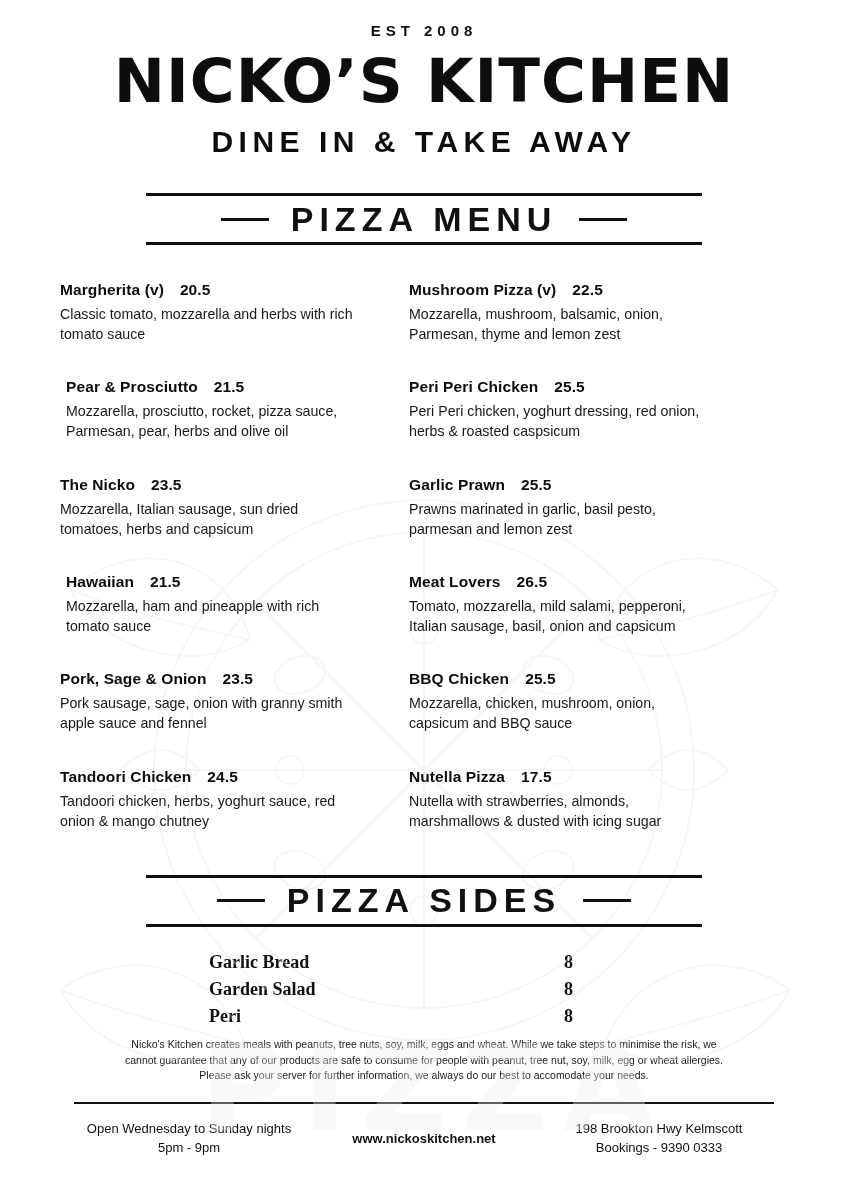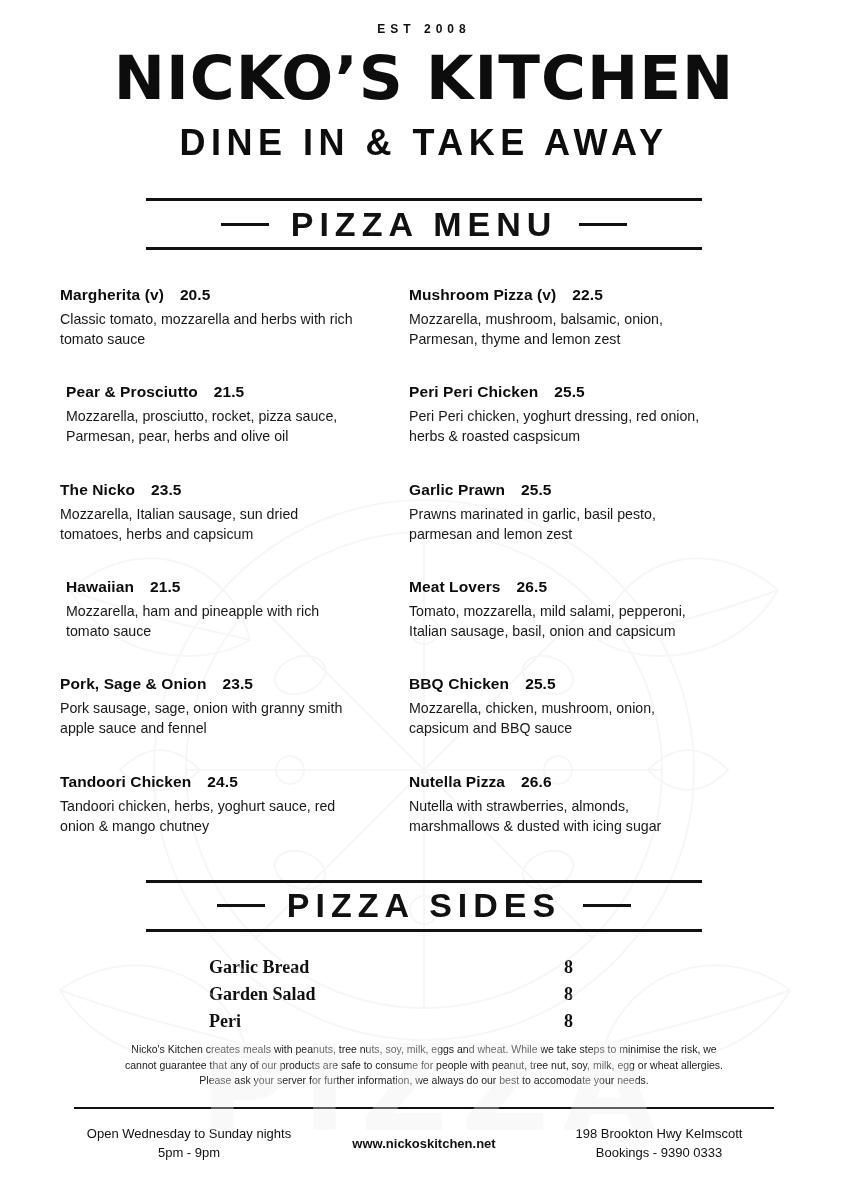--- a/index.html
+++ b/index.html
@@ -33,37 +33,37 @@
     height: 700px;
     opacity: 0.35;
     pointer-events: none;
   }
 
   .header {
     text-align: center;
     padding-top: 22px;
   }
   .est {
-    font-size: 12px;
+    font-size: 15px;
     letter-spacing: 5px;
     font-weight: 700;
     color: #111;
   }
   .brand {
     font-family: "DejaVu Sans", sans-serif;
     font-weight: 700;
     font-size: 60px;
     letter-spacing: 1px;
     margin-top: 12px;
     line-height: 1;
     color: #0d0d0d;
     transform: scaleX(1.02);
   }
   .tagline {
-    font-size: 36px;
+    font-size: 30px;
     font-weight: 700;
     letter-spacing: 5.5px;
     margin-top: 14px;
     color: #0d0d0d;
   }
 
   
   .banner {
     position: relative;
     width: 556px;
@@ -311,21 +311,21 @@
 
       <div class="item">
         <div class="name-row">
           <span>BBQ Chicken</span><span class="price">25.5</span>
         </div>
         <div class="desc">Mozzarella, chicken, mushroom, onion, capsicum and BBQ sauce</div>
       </div>
 
       <div class="item">
         <div class="name-row">
-          <span>Nutella Pizza</span><span class="price">26.6</span>
+          <span>Nutella Pizza</span><span class="price">17.5</span>
         </div>
         <div class="desc">Nutella with strawberries, almonds, marshmallows &amp; dusted with icing sugar</div>
       </div>
 
     </div>
   </div>
 
   <div class="banner sides-banner">
     <div class="rule-top"></div>
     <div class="inner">

